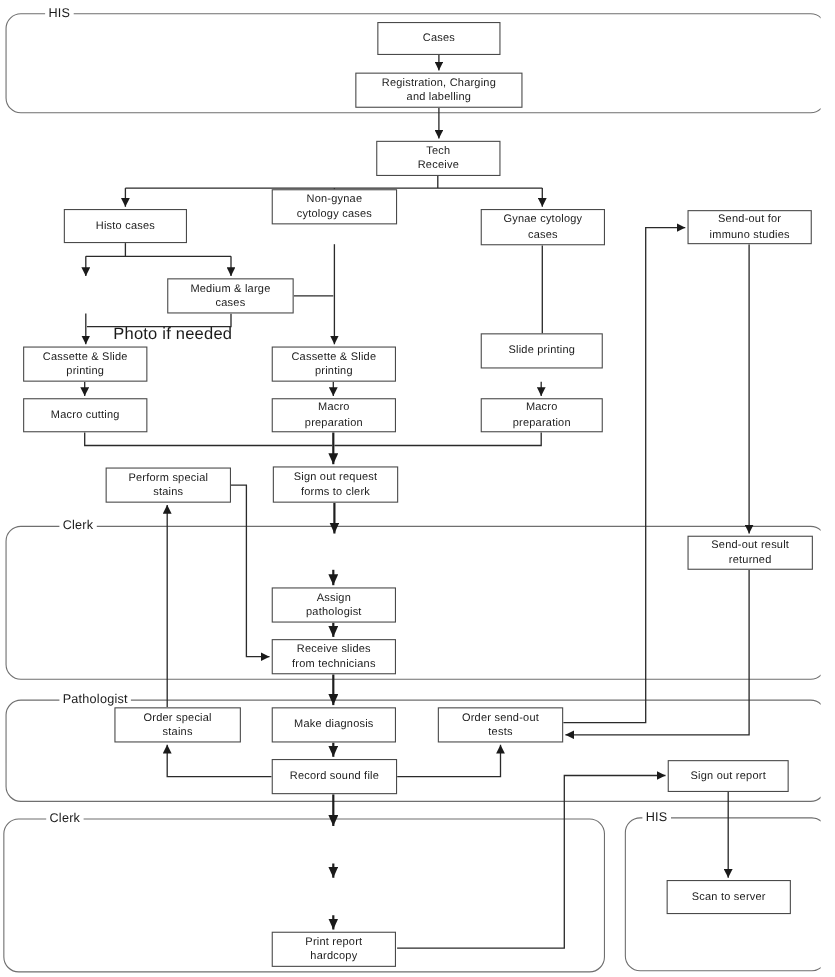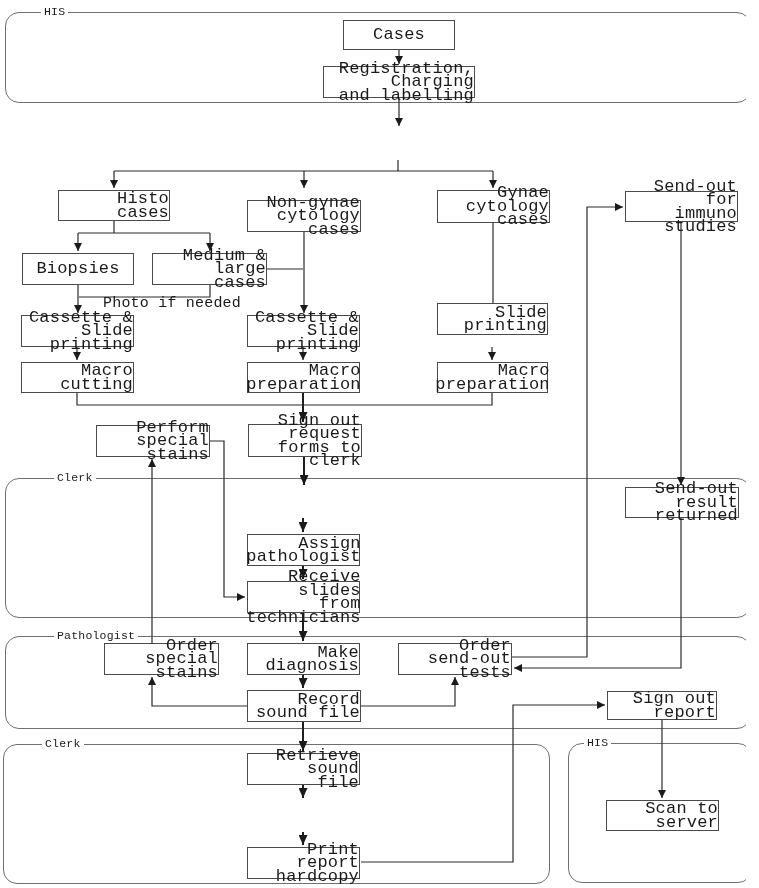--- a/index.html
+++ b/index.html
@@ -1,36 +1,36 @@
 <!DOCTYPE html>
 <html><head>
 <meta charset="utf-8">
 <style>
   html,body{margin:0;padding:0;background:#fff;}
   #stage{
     position:relative;width:746px;height:888px;background:#fff;
-    font-family:Liberation Mono, monospace;
+    font-family:Liberation Sans, sans-serif;
     color:#1a1a1a;overflow:hidden;
   }
   .lane{
     position:absolute;border:1.5px solid #6f6f6f;border-radius:14px;
     box-sizing:border-box;background:transparent;
   }
   .lane-label{
     position:absolute;top:-9px;background:#fff;padding:0 3px;
     font-size:11.5px;letter-spacing:.2px;line-height:16px;color:#1a1a1a;white-space:nowrap;
   }
   .node{
     position:absolute;border:1.4px solid #4a4a4a;background:#fff;
     box-sizing:border-box;display:flex;align-items:center;justify-content:center;
     text-align:center;z-index:3;
   }
   .node span{
-    display:block;white-space:pre-line;font-size:17px;line-height:13.5px;
-    letter-spacing:.2px;color:#1a1a1a;text-align:right;
+    display:block;white-space:pre-line;font-size:10px;line-height:13.5px;
+    letter-spacing:.2px;color:#1a1a1a;
   }
   .annotation{
     position:absolute;font-size:15px;letter-spacing:.2px;white-space:nowrap;
     color:#1a1a1a;z-index:2;
   }
   svg.wires{position:absolute;left:0;top:0;z-index:2;pointer-events:none;}
   .c{stroke:#2a2a2a;stroke-width:1.2;fill:none;}
   .cb{stroke:#1f1f1f;stroke-width:2;fill:none;}
 </style>
 </head>
@@ -104,38 +104,39 @@
 
   <div class="annotation" style="left:103px;top:295px">Photo if needed</div>
 
   <div class="node" style="left:343px;top:20px;width:112px;height:30px">
       <span>Cases</span>
     </div>
   <div class="node" style="left:323px;top:66px;width:152px;height:32px">
       <span>Registration, Charging
 and labelling</span>
     </div>
+  <div class="node" style="left:342px;top:128px;width:113px;height:32px">
+      <span>Tech
+Receive</span>
+    </div>
   <div class="node" style="left:58px;top:190px;width:112px;height:31px">
       <span>Histo cases</span>
     </div>
-  <div class="node" style="left:247px;top:200px;width:114px;height:32px">
+  <div class="node" style="left:247px;top:172px;width:114px;height:32px">
       <span>Non-gynae
 cytology cases</span>
     </div>
   <div class="node" style="left:437px;top:190px;width:113px;height:33px">
       <span>Gynae cytology
 cases</span>
     </div>
   <div class="node" style="left:625px;top:191px;width:113px;height:31px">
       <span>Send-out for
 immuno studies</span>
     </div>
-  <div class="node" style="left:22px;top:253px;width:112px;height:32px">
-      <span>Biopsies</span>
-    </div>
   <div class="node" style="left:152px;top:253px;width:115px;height:32px">
       <span>Medium &amp; large
 cases</span>
     </div>
   <div class="node" style="left:21px;top:315px;width:113px;height:32px">
       <span>Cassette &amp; Slide
 printing</span>
     </div>
   <div class="node" style="left:21px;top:362px;width:113px;height:31px">
       <span>Macro cutting</span>
@@ -185,24 +186,20 @@
   <div class="node" style="left:398px;top:643px;width:114px;height:32px">
       <span>Order send-out
 tests</span>
     </div>
   <div class="node" style="left:247px;top:690px;width:114px;height:32px">
       <span>Record sound file</span>
     </div>
   <div class="node" style="left:607px;top:691px;width:110px;height:29px">
       <span>Sign out report</span>
     </div>
-  <div class="node" style="left:247px;top:753px;width:113px;height:32px">
-      <span>Retrieve sound
-file</span>
-    </div>
   <div class="node" style="left:247px;top:847px;width:113px;height:32px">
       <span>Print report
 hardcopy</span>
     </div>
   <div class="node" style="left:606px;top:800px;width:113px;height:31px">
       <span>Scan to server</span>
     </div>
 
 </div>
 

